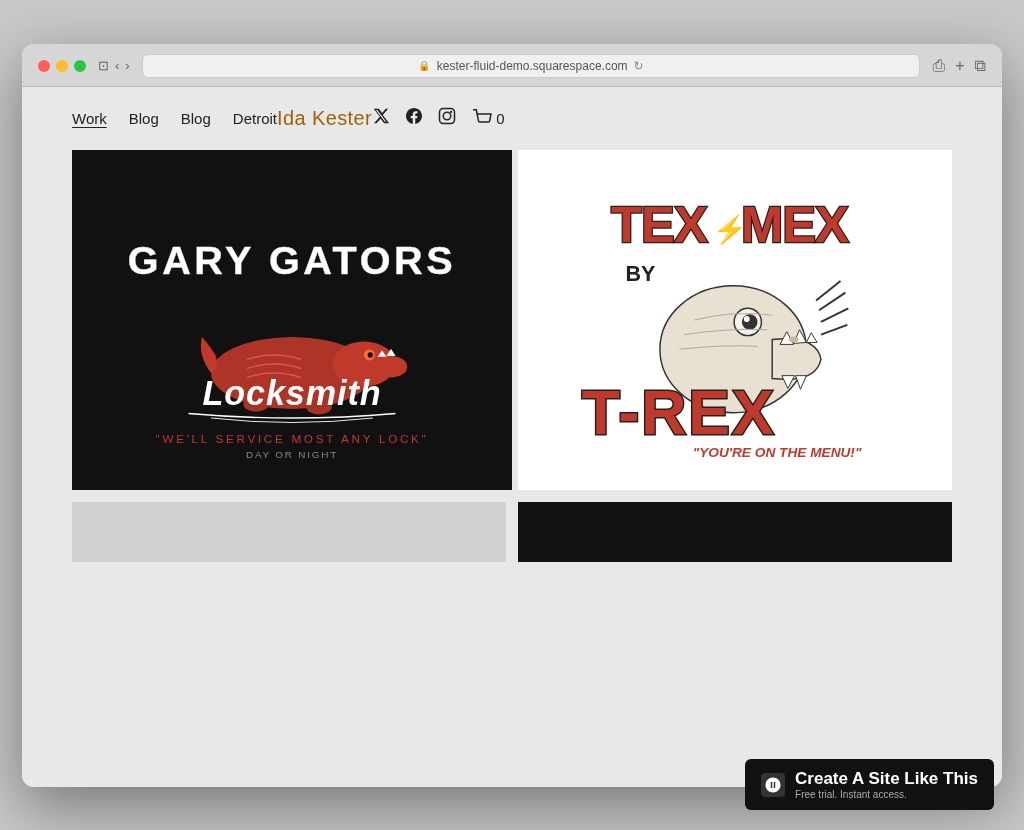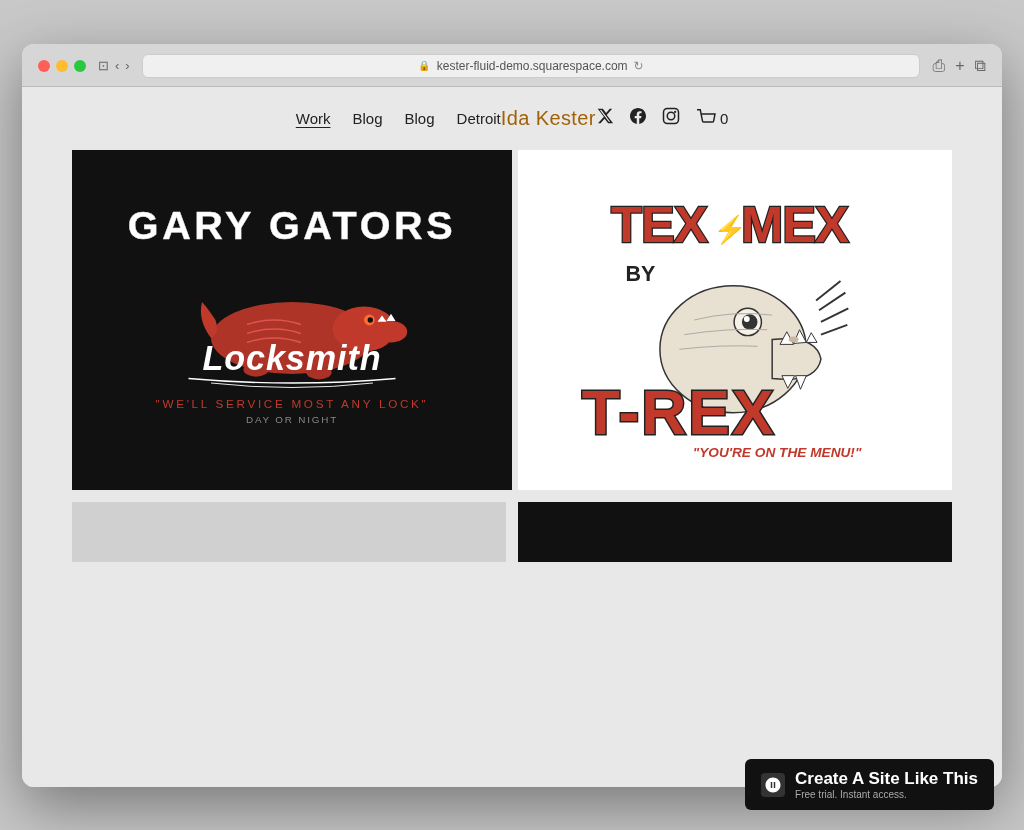--- a/index.html
+++ b/index.html
@@ -92,21 +92,21 @@
     
     .site-content {
       background: #e8e8e8;
       min-height: 700px;
     }
 
     
     .site-header {
       display: flex;
       align-items: center;
-      justify-content: center;
+      justify-content: flex-start;
       padding: 20px 50px;
       background: #e8e8e8;
     }
 
     .site-nav {
       display: flex;
       gap: 22px;
       align-items: center;
     }
 
@@ -192,21 +192,21 @@
       background: #111;
       margin: 0 6px 0 0;
     }
 
     .gary-gators-artwork {
       width: 100%;
       height: 100%;
       display: flex;
       flex-direction: column;
       align-items: center;
-      justify-content: center;
+      justify-content: flex-end;
     }
 
     
     .tex-mex-card {
       background: #fff;
       margin: 0 0 0 6px;
     }
 
     .tex-mex-artwork {
       width: 100%;

